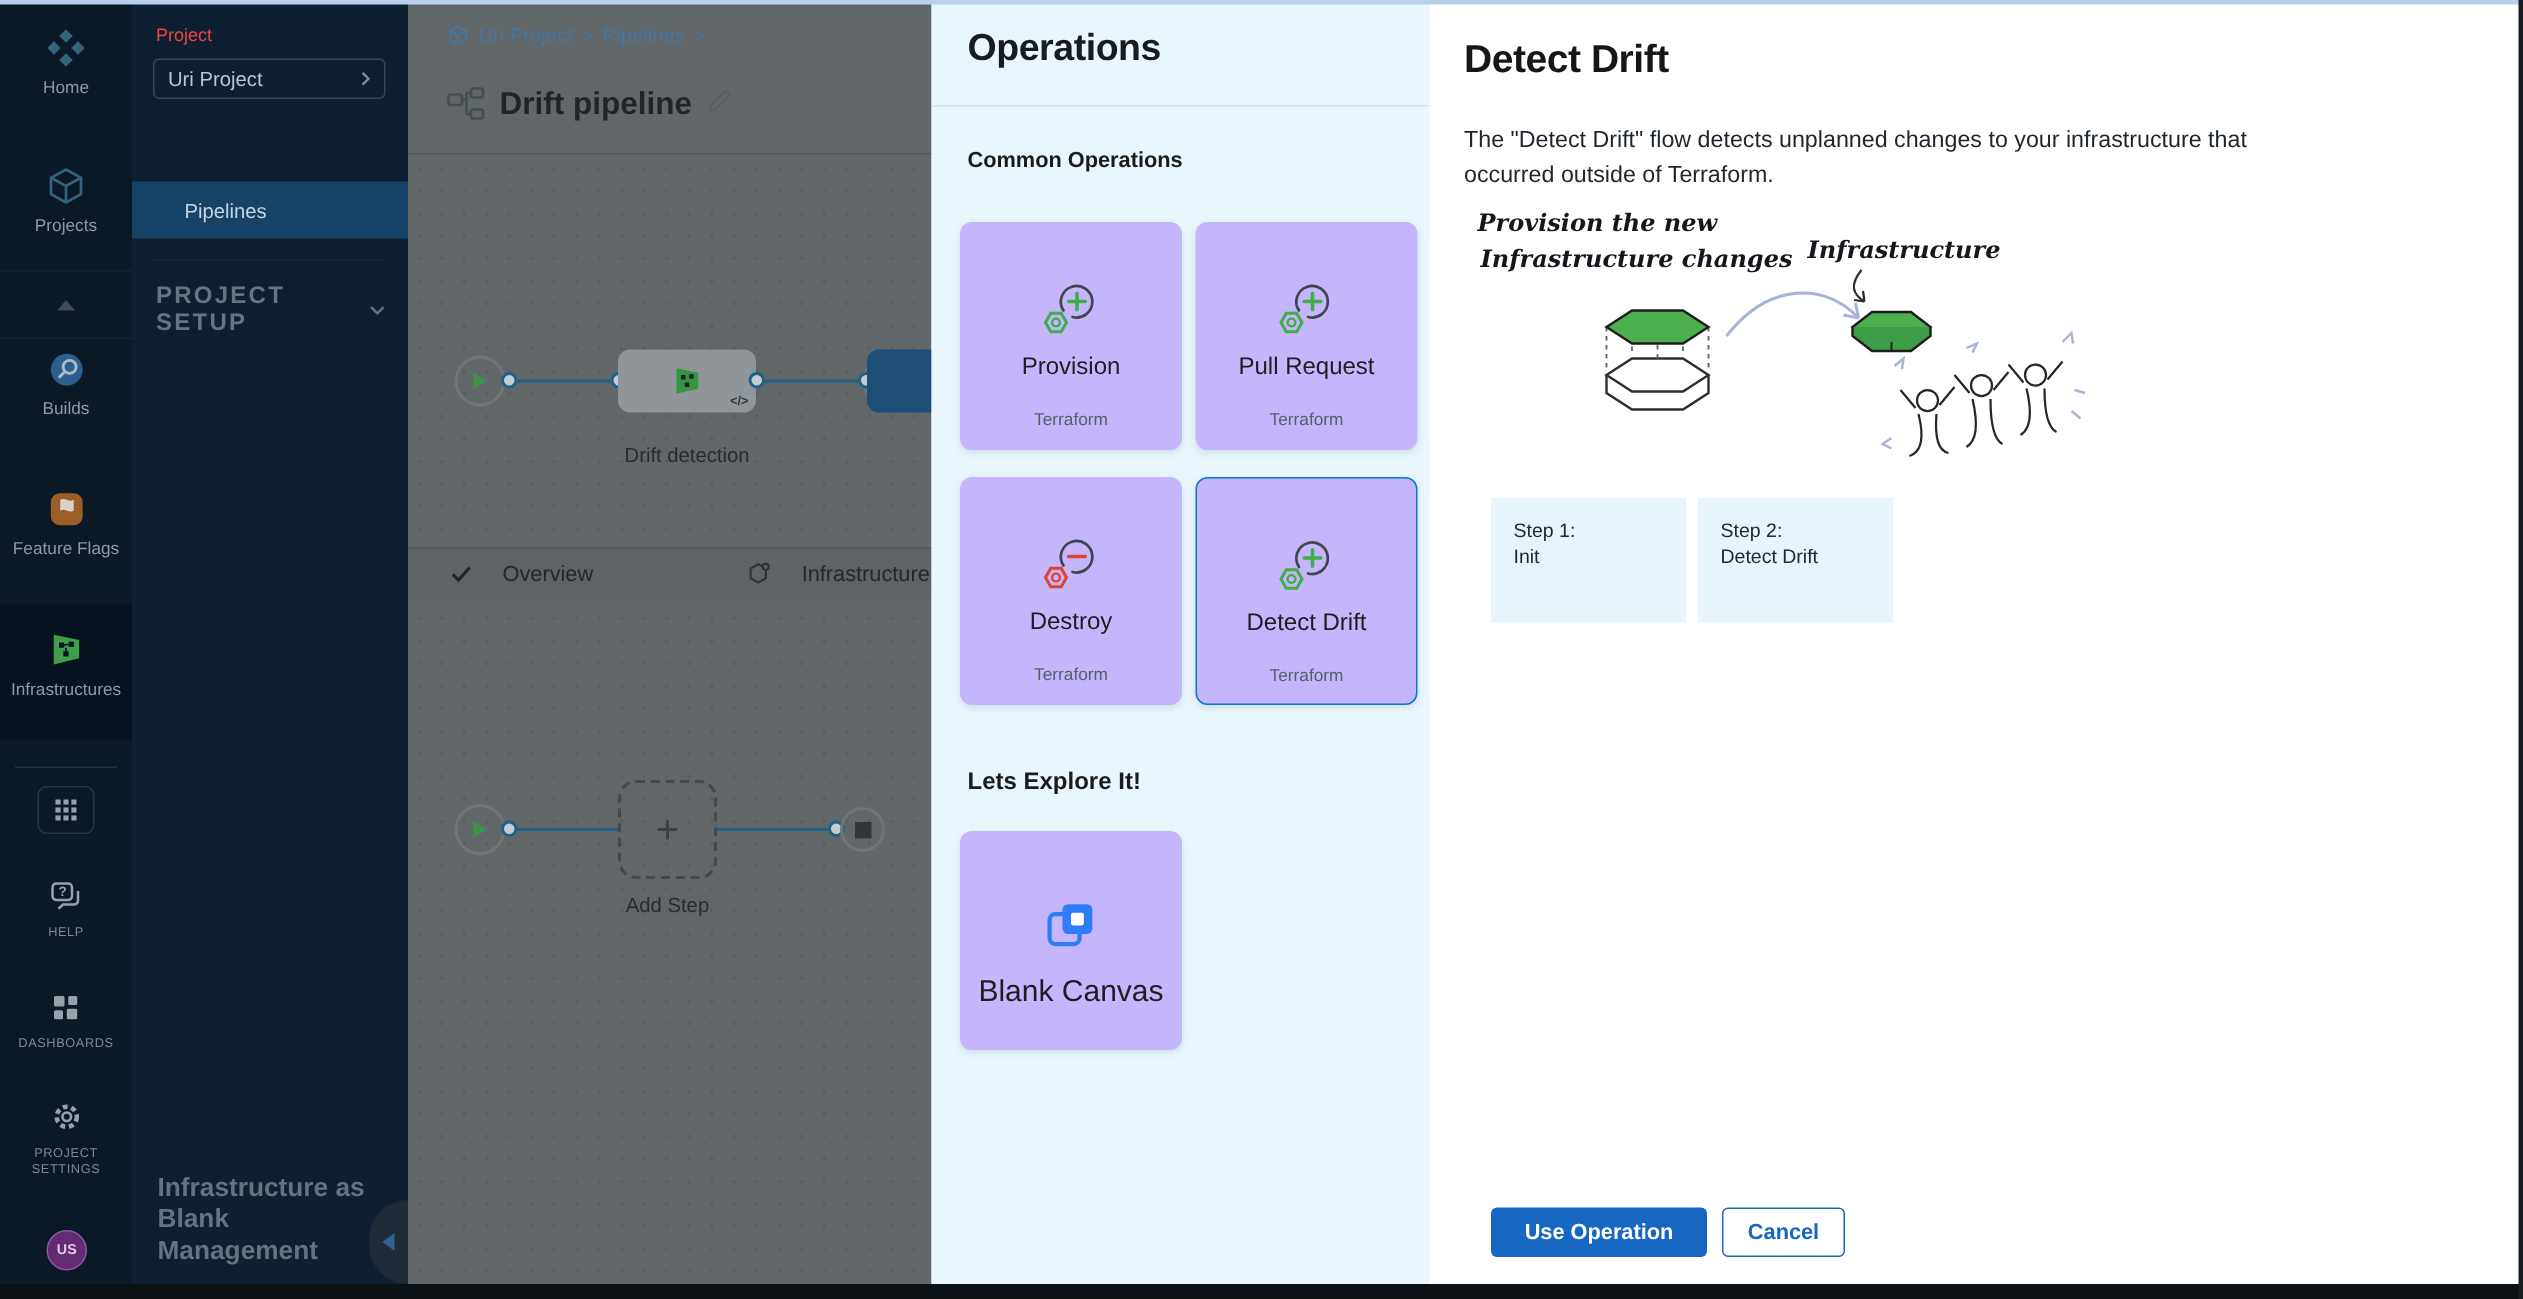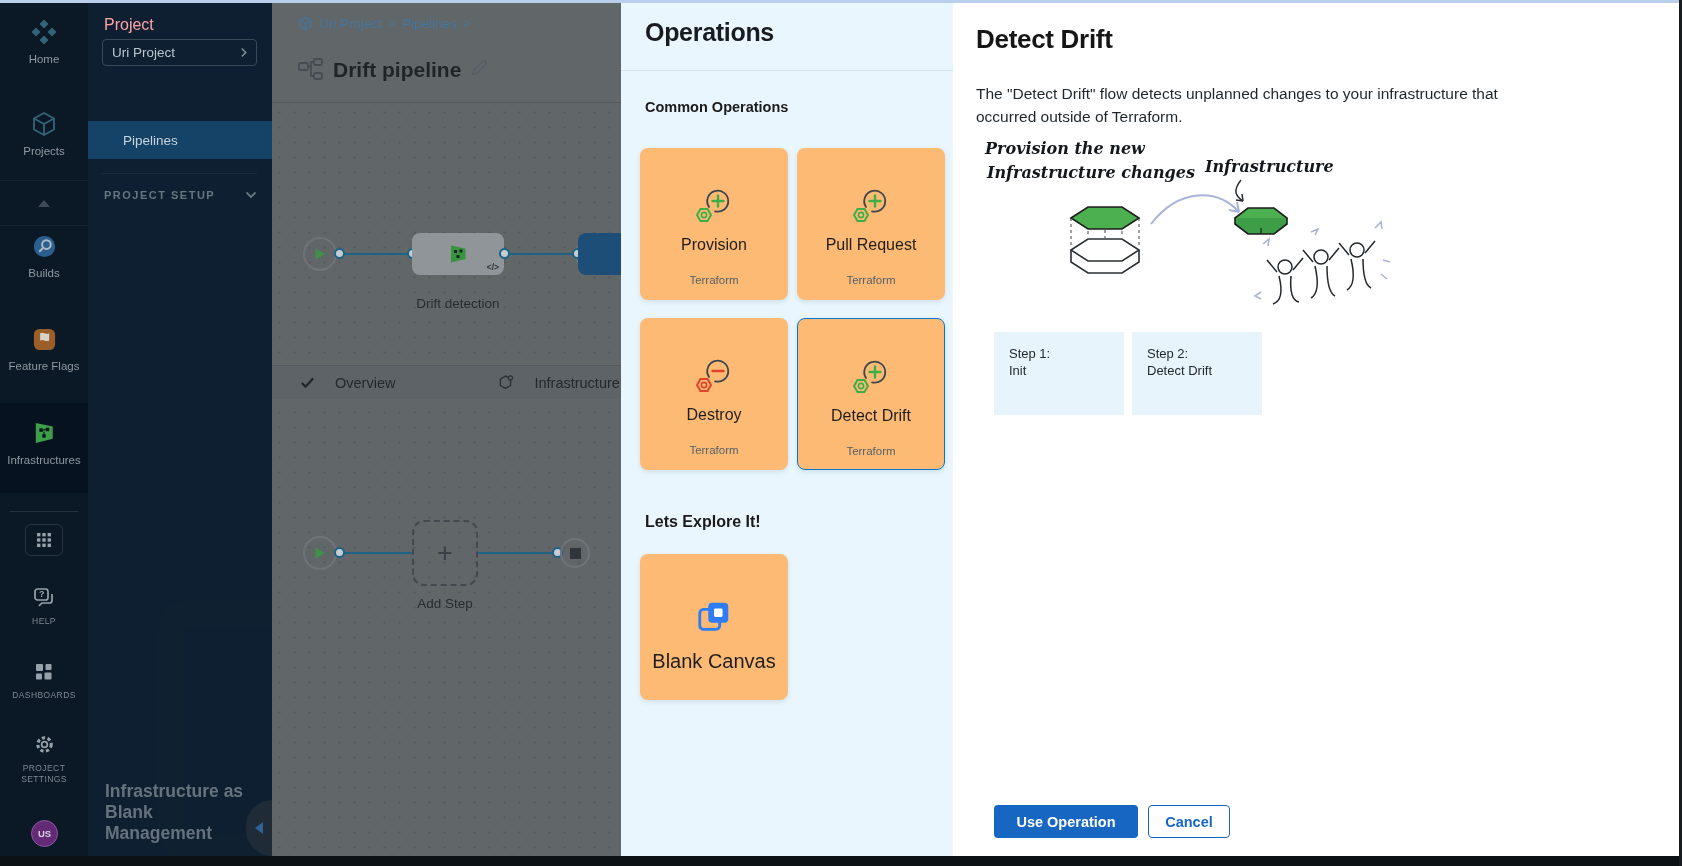--- a/index.html
+++ b/index.html
@@ -20,28 +20,28 @@
   .nav-sel{position:absolute;left:0;top:403px;width:88px;height:90px;background:#071220}
   .nav-sep-tri{position:absolute;left:0;top:180px;width:88px;height:46px;border-top:1px solid #152230;border-bottom:1px solid #152230;display:flex;align-items:center;justify-content:center}
   .tri-up{width:0;height:0;border-left:6px solid transparent;border-right:6px solid transparent;border-bottom:7px solid #3e4a55}
   .nav-div{position:absolute;left:10px;top:511px;width:68px;height:1px;background:#223040}
   .grid-btn{position:absolute;left:25px;top:524px;width:38px;height:32px;border:1px solid #273643;border-radius:6px;display:flex;align-items:center;justify-content:center;cursor:pointer}
   .avatar{position:absolute;left:31px;top:820px;width:27px;height:27px;border-radius:50%;background:var(--avatar_purple,#642a76);border:1.5px solid #8b59a3;color:#d9cfe2;font-size:9.5px;font-weight:bold;display:flex;align-items:center;justify-content:center;cursor:pointer}
 
   
   .projnav{position:absolute;left:88px;top:0;width:184px;height:856px;background:var(--sidebar_bg,#0e1f31);overflow:hidden}
   .proj-watermark{position:absolute;left:70px;top:600px;width:220px;height:260px;border:26px solid #10222f;border-radius:30px;opacity:.55}
-  .proj-label{position:absolute;left:16px;top:16px;font-size:16px;color:#fca5a5}
+  .proj-label{position:absolute;left:16px;top:16px;font-size:12px;color:#ef4444}
   .proj-select{position:absolute;left:14px;top:39px;width:155px;height:27px;border:1px solid #3a4956;border-radius:4px;display:flex;align-items:center;justify-content:space-between;padding:0 9px;cursor:pointer}
   .proj-select span{font-size:13.5px;color:#bac5ce}
   .side-item{position:absolute;left:0;width:184px;height:34px;display:flex;align-items:center;padding-left:35px;font-size:13.5px;color:#8b97a3;cursor:pointer}
   .side-item.sel{background:var(--selected_row_bg,#154368);color:#c8d4dd;height:38px}
   .side-div{position:absolute;left:14px;top:173px;width:155px;height:1px;background:#1d2b38}
   .setup-row{position:absolute;left:16px;top:189px;width:153px;display:flex;align-items:center;justify-content:space-between;cursor:pointer}
-  .setup-row span{font-size:11px;letter-spacing:1.5px;color:#67757f;font-weight:bold}
+  .setup-row span{font-size:16px;letter-spacing:1.5px;color:#67757f;font-weight:bold}
   .side-footer{position:absolute;left:17px;top:781px;font-size:17.5px;font-weight:bold;color:#66737e;line-height:21px}
   .collapse-tab{position:absolute;right:0;top:800px;width:26px;height:56px;background:#1f2b37;border-radius:28px 0 0 28px;display:flex;align-items:center;justify-content:center;cursor:pointer}
   .tri-left{width:0;height:0;border-top:6px solid transparent;border-bottom:6px solid transparent;border-right:8px solid #2f6398}
 
   
   .canvas{position:absolute;left:272px;top:0;width:349px;height:856px;background:var(--canvas_bg,#616669);overflow:hidden;
     background-image:radial-gradient(#575c5f 1.1px,transparent 1.3px);background-size:15px 15px}
   .canvas-header{position:absolute;left:0;top:0;width:100%;height:103px;background:var(--canvas_bg,#616669);border-bottom:1px solid #53585c}
   .crumb{position:absolute;left:26px;top:16px;display:flex;align-items:center;gap:6px;font-size:13.5px;color:#46759d}
   .crumb a{color:#46759d;text-decoration:none;cursor:pointer}
@@ -59,21 +59,21 @@
   .nodelabel{position:absolute;width:150px;text-align:center;font-size:13.5px;color:#272c31}
   .addstep{position:absolute;left:140px;top:520px;width:66px;height:66px;border:2px dashed #43494e;border-radius:12px;display:flex;align-items:center;justify-content:center;font-size:27px;color:#3a4045;cursor:pointer}
   .tabbar{position:absolute;left:0;top:365px;width:100%;height:34px;background:#5e6367;border-top:1px solid #53585c;display:flex;align-items:center}
   .tabbar .tab{display:flex;align-items:center;gap:20px;font-size:14.5px;color:#23282d;cursor:pointer}
 
   
   .drawer{position:absolute;left:621px;top:0;width:332px;height:856px;background:var(--drawer_bg,#e9f6fd)}
   .drawer h2{position:absolute;left:24px;top:18px;font-size:25px;font-weight:800;color:#181c1f;letter-spacing:-.3px}
   .drawer-div{position:absolute;left:0;top:70px;width:100%;height:1px;background:#d3e4ee}
   .sect-h{position:absolute;font-size:14.5px;font-weight:bold;color:#1b1b1b}
-  .opcard{position:absolute;width:148px;height:152px;background:#fdba74;border-radius:8px;box-shadow:0 2px 5px rgba(50,80,100,.13);display:flex;flex-direction:column;align-items:center;padding-top:38px;cursor:pointer}
+  .opcard{position:absolute;width:148px;height:152px;background:#c4b5fd;border-radius:8px;box-shadow:0 2px 5px rgba(50,80,100,.13);display:flex;flex-direction:column;align-items:center;padding-top:38px;cursor:pointer}
   .opcard.sel{border:1.5px solid var(--accent_blue,#0278d5)}
   .opname{margin-top:8px;font-size:16px;color:#1e1e1e}
   .opsub{margin-top:20px;font-size:11.5px;color:#555f68}
   .op-green{color:var(--green,#3fae46)}
   .op-red{color:var(--red,#e0432c)}
 
   
   .detail{position:absolute;left:953px;top:0;width:726px;height:856px;background:#fff}
   .detail h1{position:absolute;left:23px;top:24px;font-size:26px;font-weight:800;color:#161616;letter-spacing:-.3px}
   .detail p{position:absolute;left:23px;top:82px;width:580px;font-size:15.5px;line-height:23px;color:#1e262c}

